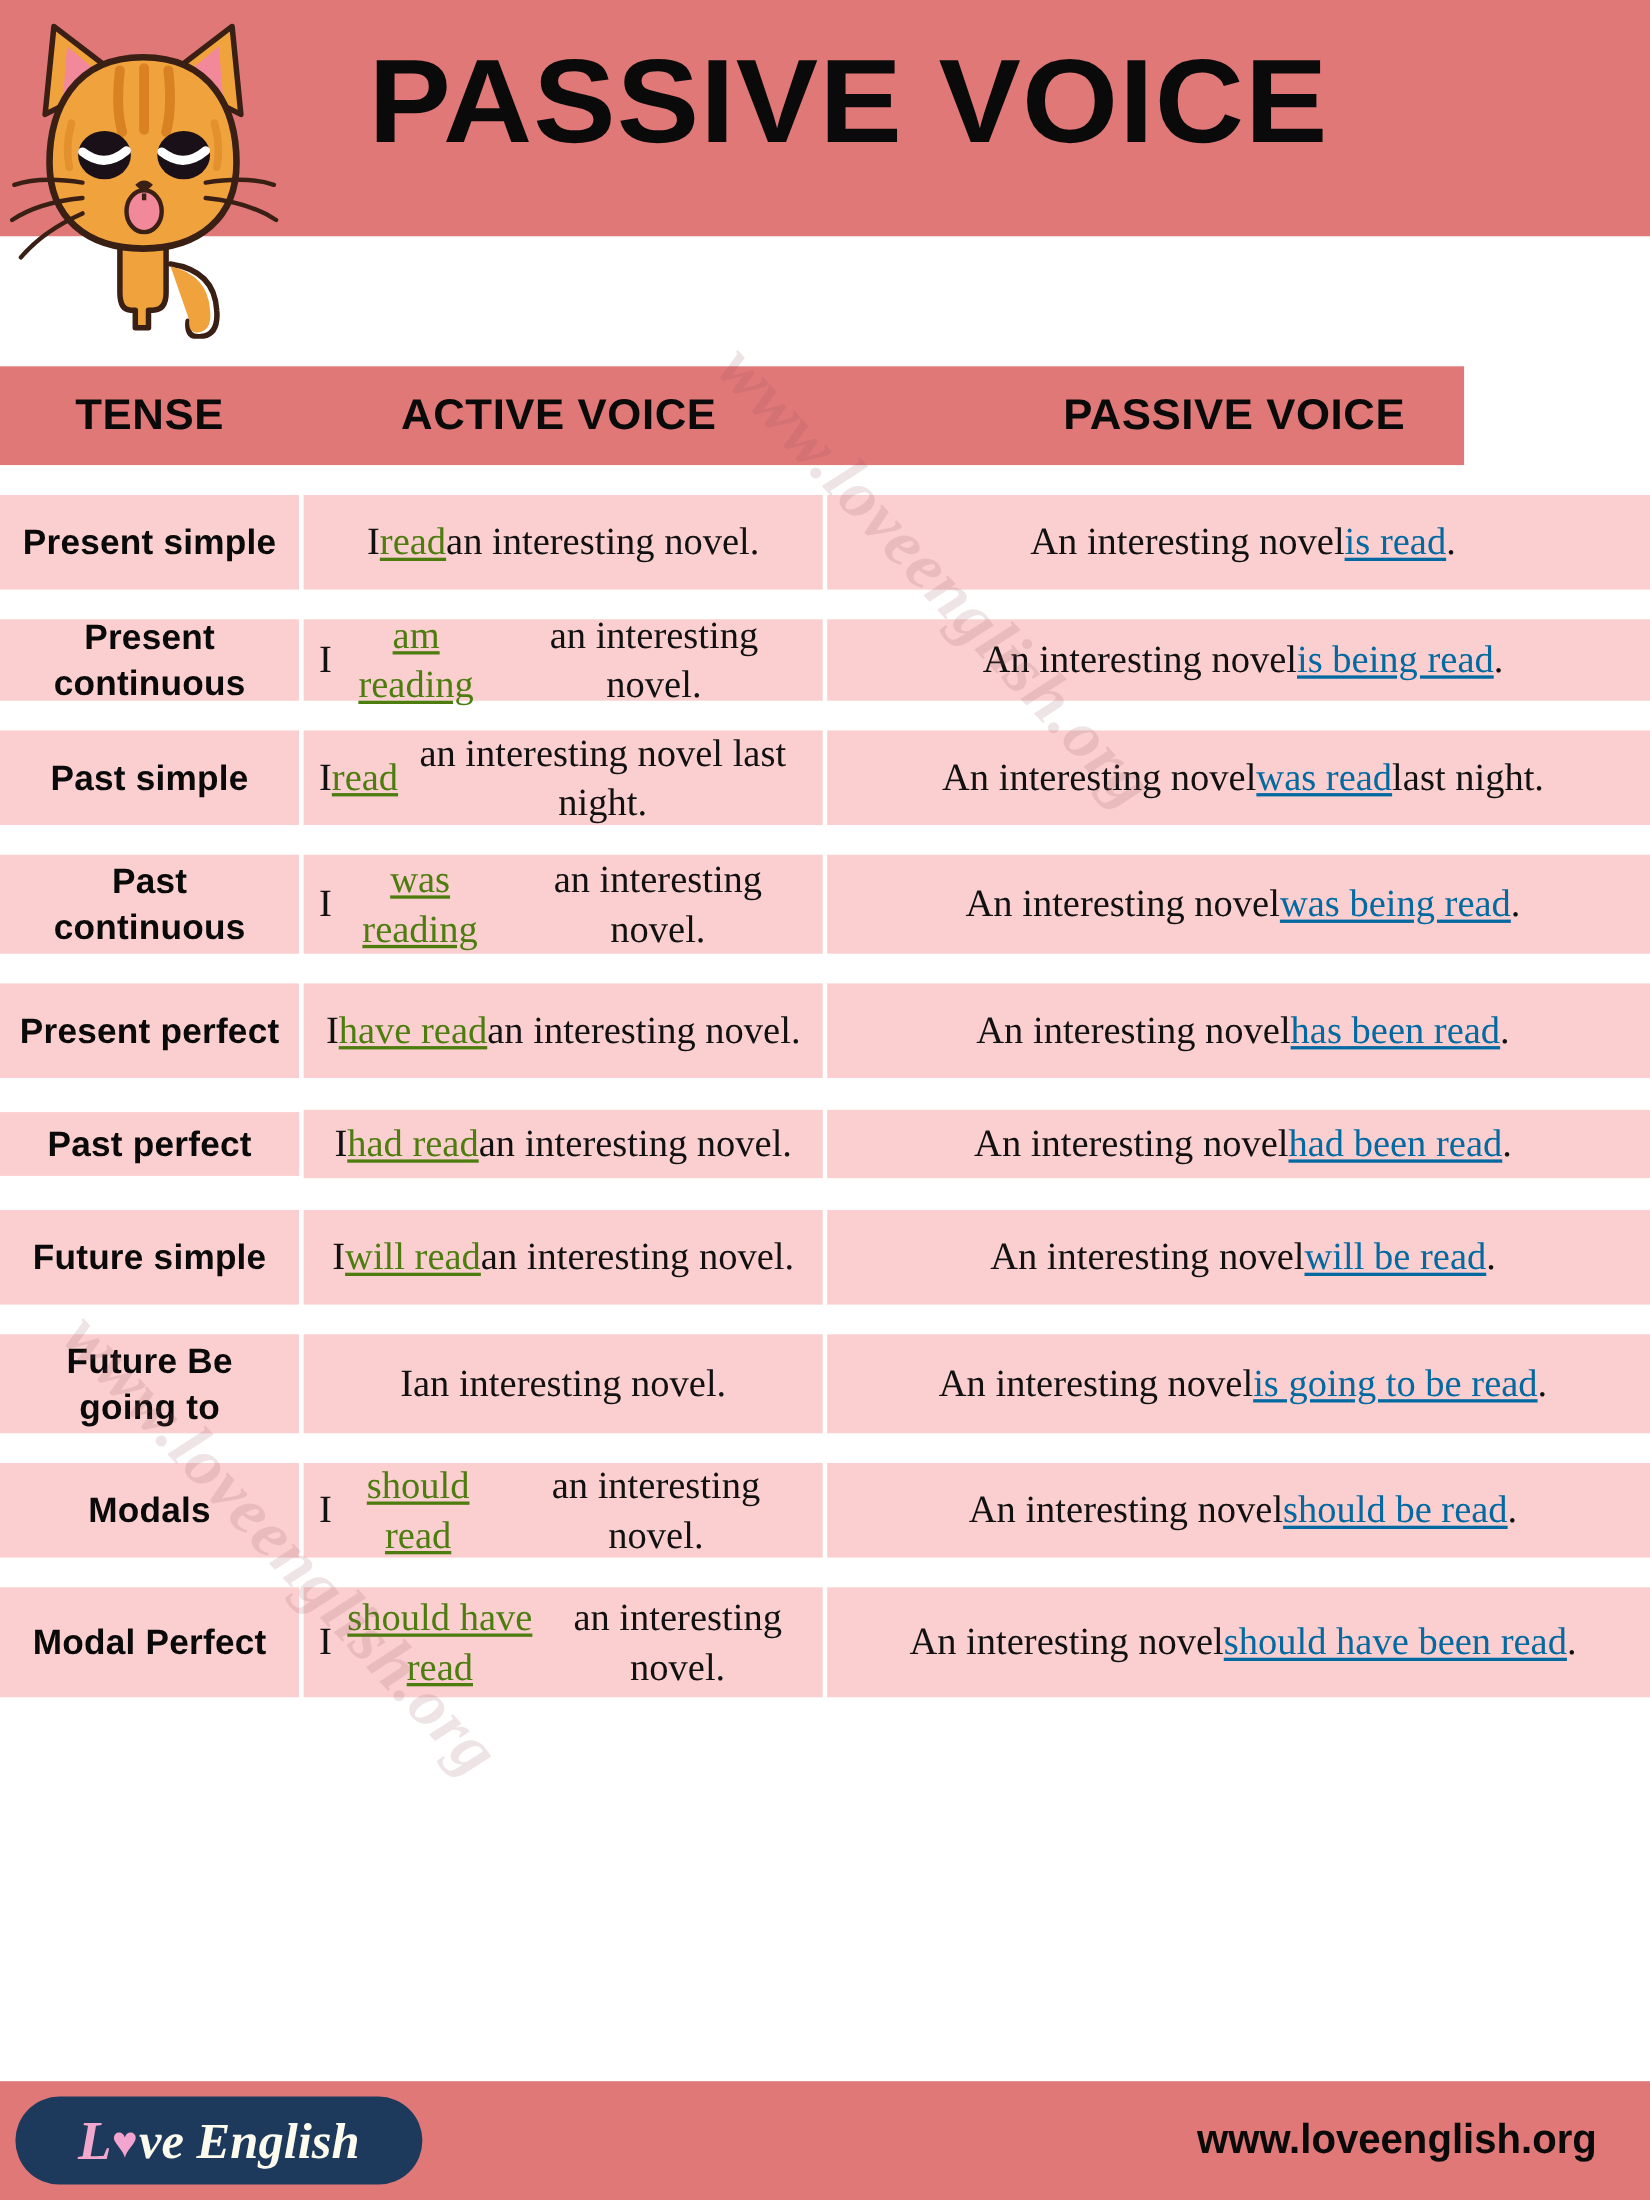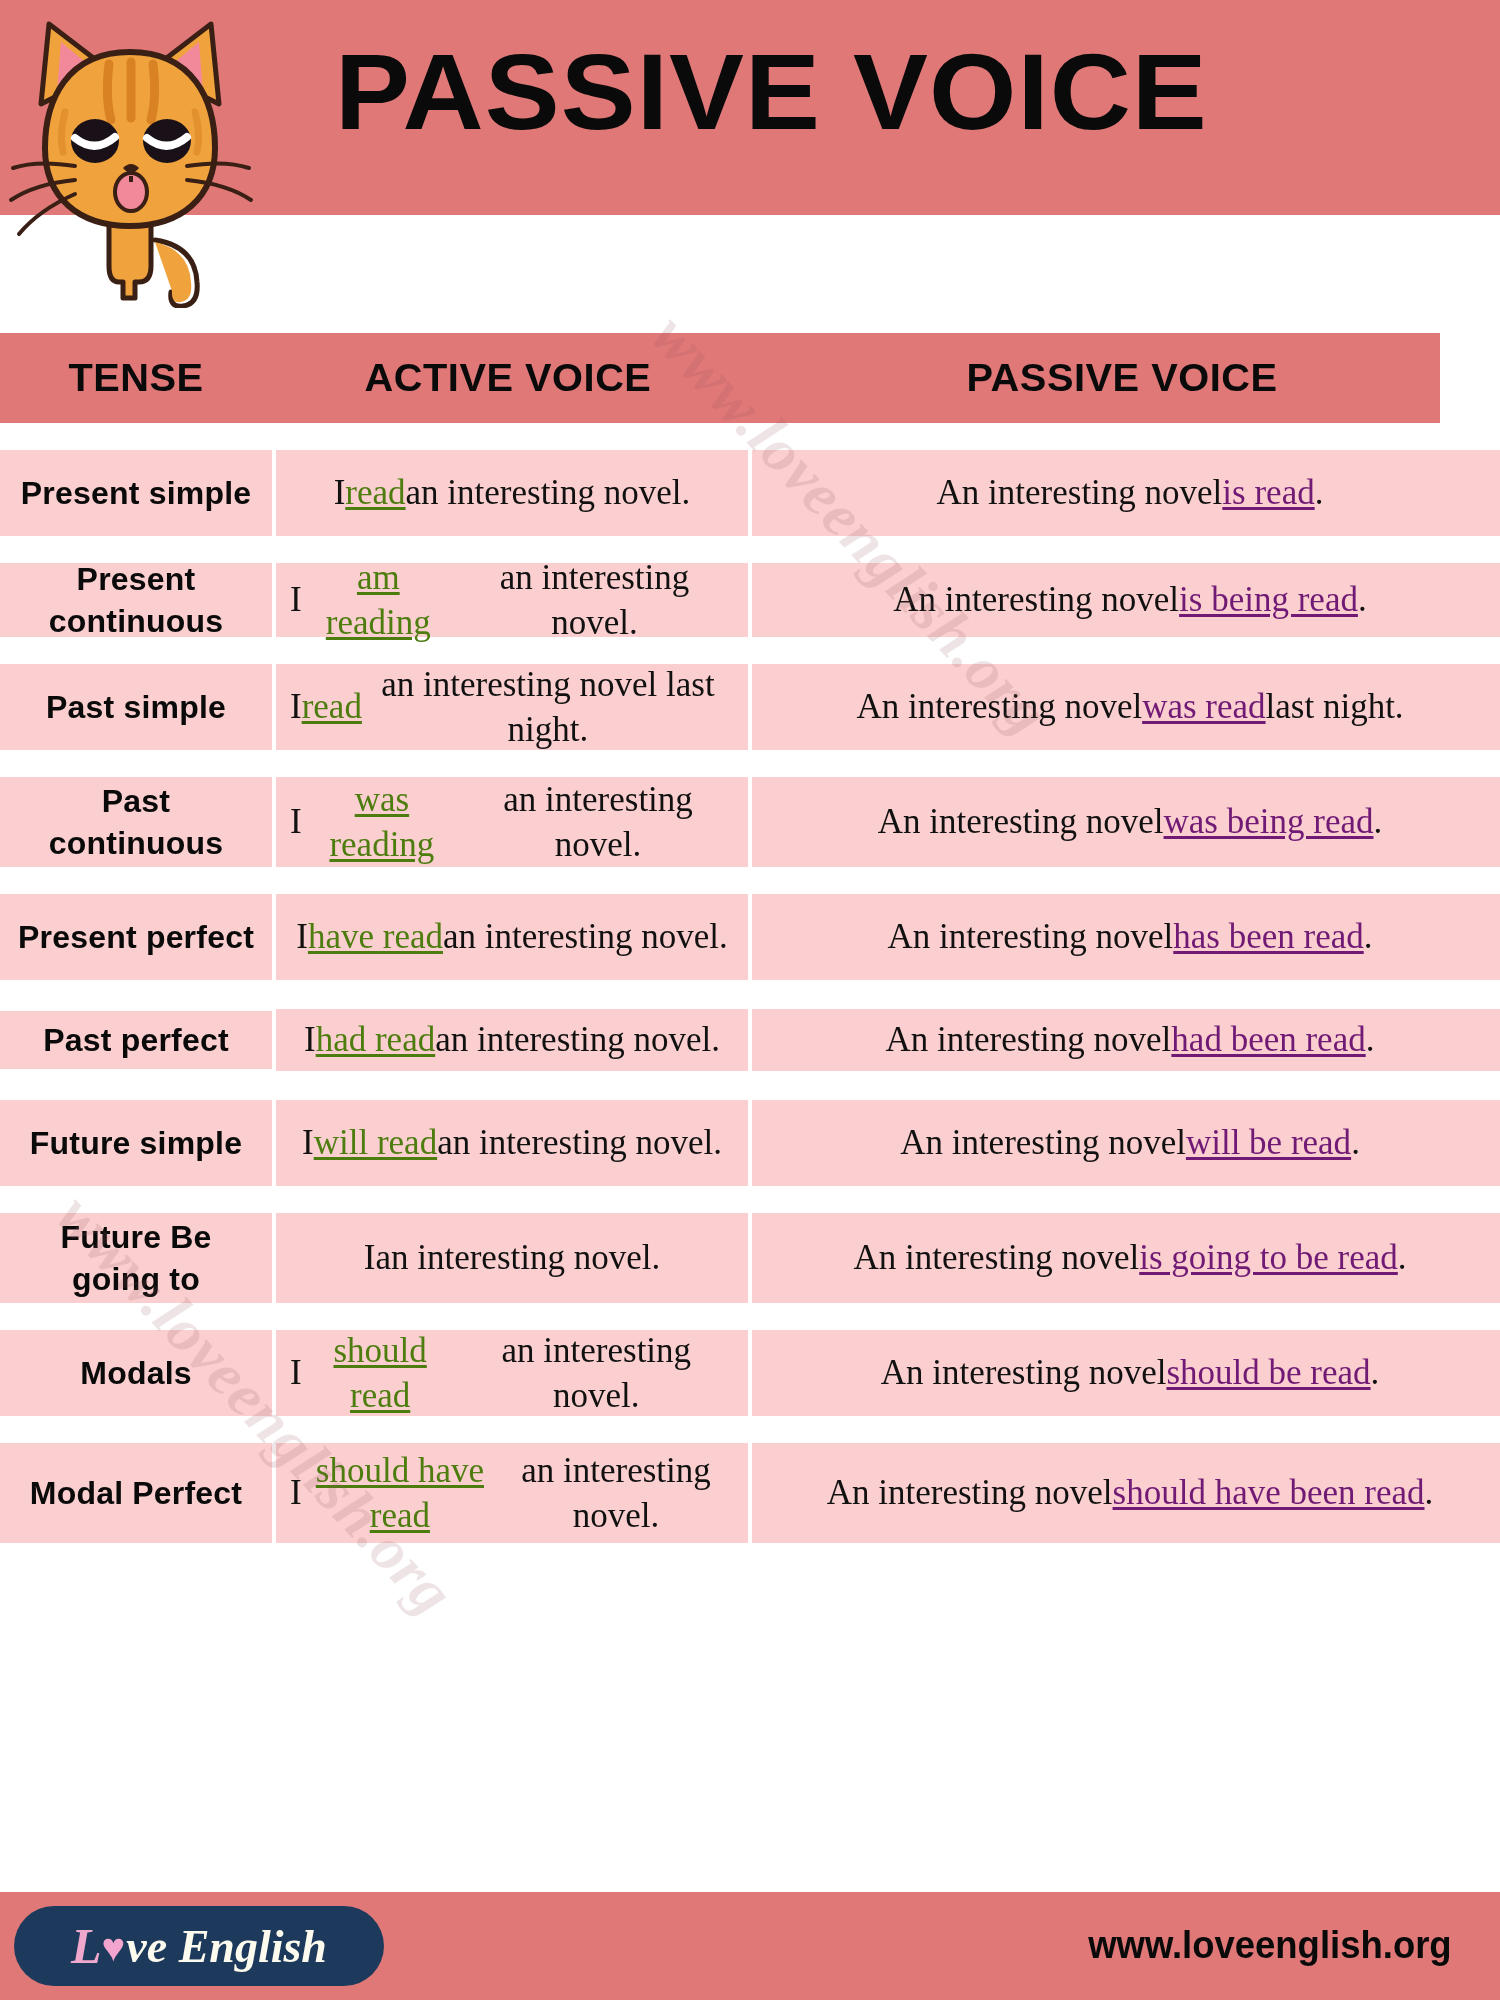--- a/index.html
+++ b/index.html
@@ -34,21 +34,21 @@
   }
 
   
   .cat{position:absolute;left:5px;top:8px;width:250px;height:300px;}
 
   
   .table{
     position:absolute;left:0;top:333px;width:1500px;
   }
   .thead{
-    display:flex;width:1440px;height:90px;background:#e07878;
+    display:flex;width:1331px;height:90px;background:#e07878;
     align-items:center;
   }
   .th{
     font-weight:bold;color:#0a0a0a;text-align:center;
     font-size:39px;letter-spacing:0.5px;
     transform:scaleX(1.02);
   }
   .c1{width:272px;flex:0 0 272px;}
   .c2{width:472px;flex:0 0 472px;}
   .c3{width:756px;flex:0 0 756px;}
@@ -67,21 +67,21 @@
     letter-spacing:0.2px;
   }
   .cell-sent{
     font-family:"Liberation Serif",serif;
     font-size:35px;color:#111;line-height:1.30;
   }
   .sep-v{width:4px;flex:0 0 4px;background:#ffffff;}
   .sep-h{height:9px;width:1500px;background:#ffffff;}
 
   .hl-active{color:#4d7c0f;text-decoration:underline;text-decoration-thickness:3px;text-underline-offset:3px;}
-  .hl-passive{color:#701a75;text-decoration:underline;text-decoration-thickness:3px;text-underline-offset:3px;}
+  .hl-passive{color:#0369a1;text-decoration:underline;text-decoration-thickness:3px;text-underline-offset:3px;}
 
   
   .wm{
     position:absolute;
     font-family:"Liberation Serif",serif;
     font-style:italic;
     font-weight:bold;
     color:rgba(150,90,95,0.16);
     white-space:nowrap;
     pointer-events:none;

